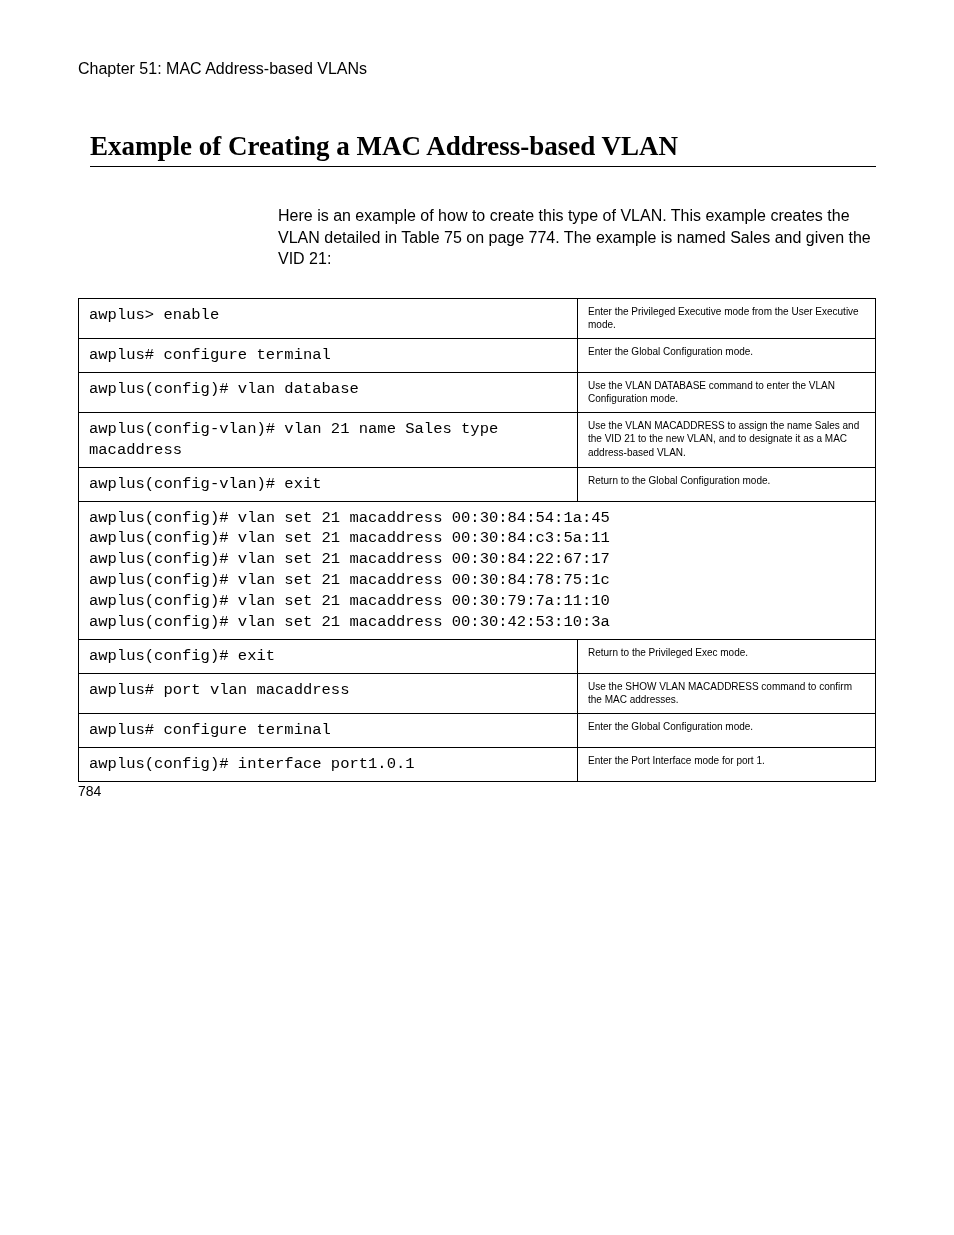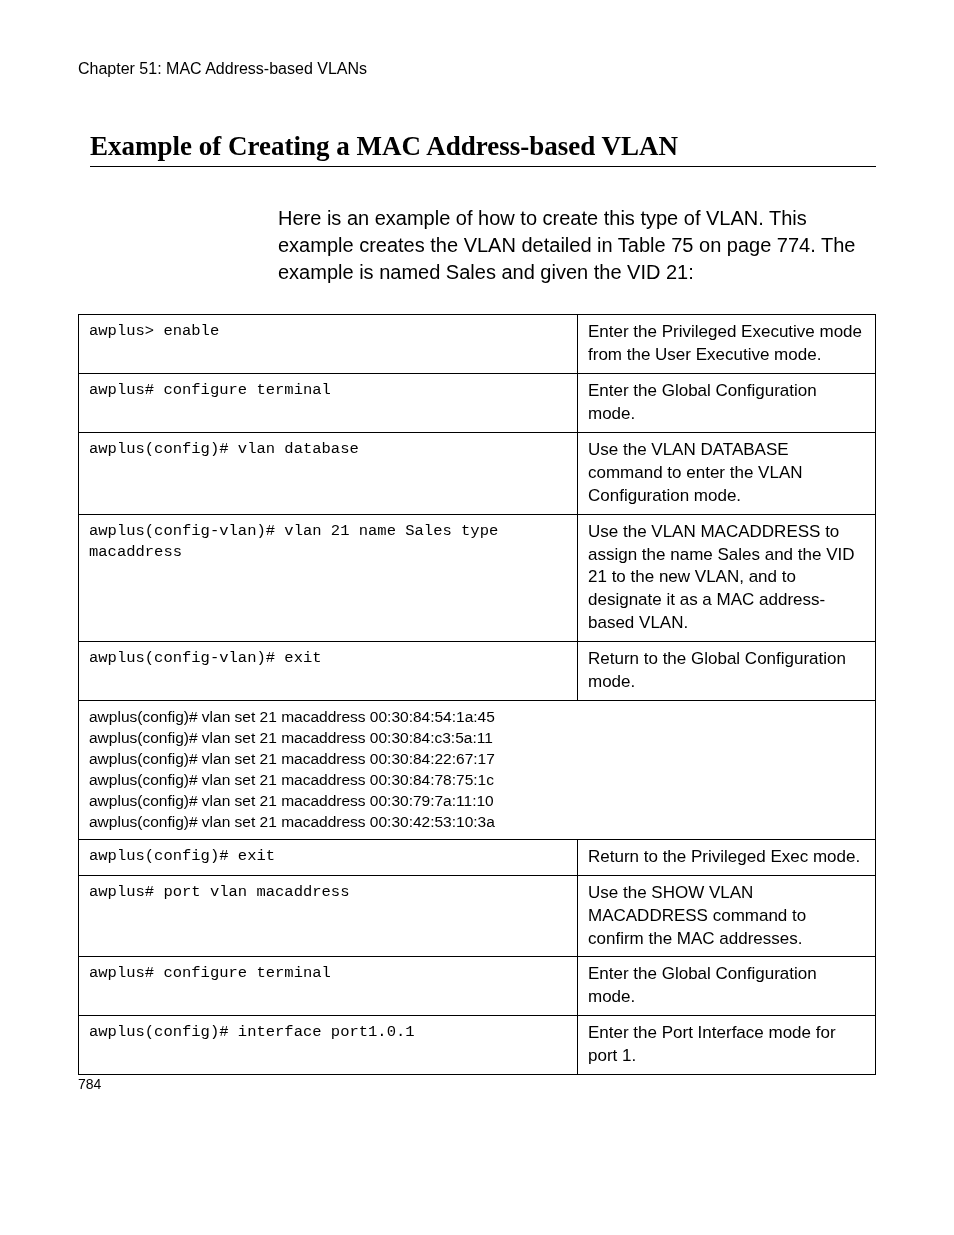--- a/index.html
+++ b/index.html
@@ -19,21 +19,21 @@
   h1.section-title {
     font-family: "Times New Roman", Times, serif;
     font-weight: bold;
     font-size: 27px;
     margin: 0 0 4px 12px;
     padding-bottom: 2px;
     border-bottom: 1.5px solid #000;
   }
   .intro {
     margin: 38px 0 28px 200px;
-    font-size: 20px;
+    font-size: 16px;
     line-height: 1.35;
   }
   table.cmd-table {
     border-collapse: collapse;
     width: 100%;
     font-size: 15px;
   }
   table.cmd-table td {
     border: 1px solid #000;
     padding: 6px 10px;
@@ -41,28 +41,28 @@
     line-height: 1.35;
   }
   td.cmd {
     font-family: "Courier New", Courier, monospace;
     white-space: pre-wrap;
     width: 478px;
     font-size: 15.5px;
     margin-top: 8px;
   }
   td.cmd-full {
-    font-family: Liberation Sans, sans-serif;
+    font-family: Liberation Mono, monospace;
     white-space: pre;
     font-size: 15.5px;
     line-height: 1.25;
     border-radius: 10px;
   }
   td.desc {
-    font-size: 17px;
+    font-size: 10px;
   }
   .page-num {
     font-size: 14px;
   }
 </style>
 </head>
 <body>
 
 <div class="chapter-header">Chapter 51: MAC Address-based VLANs</div>
 

